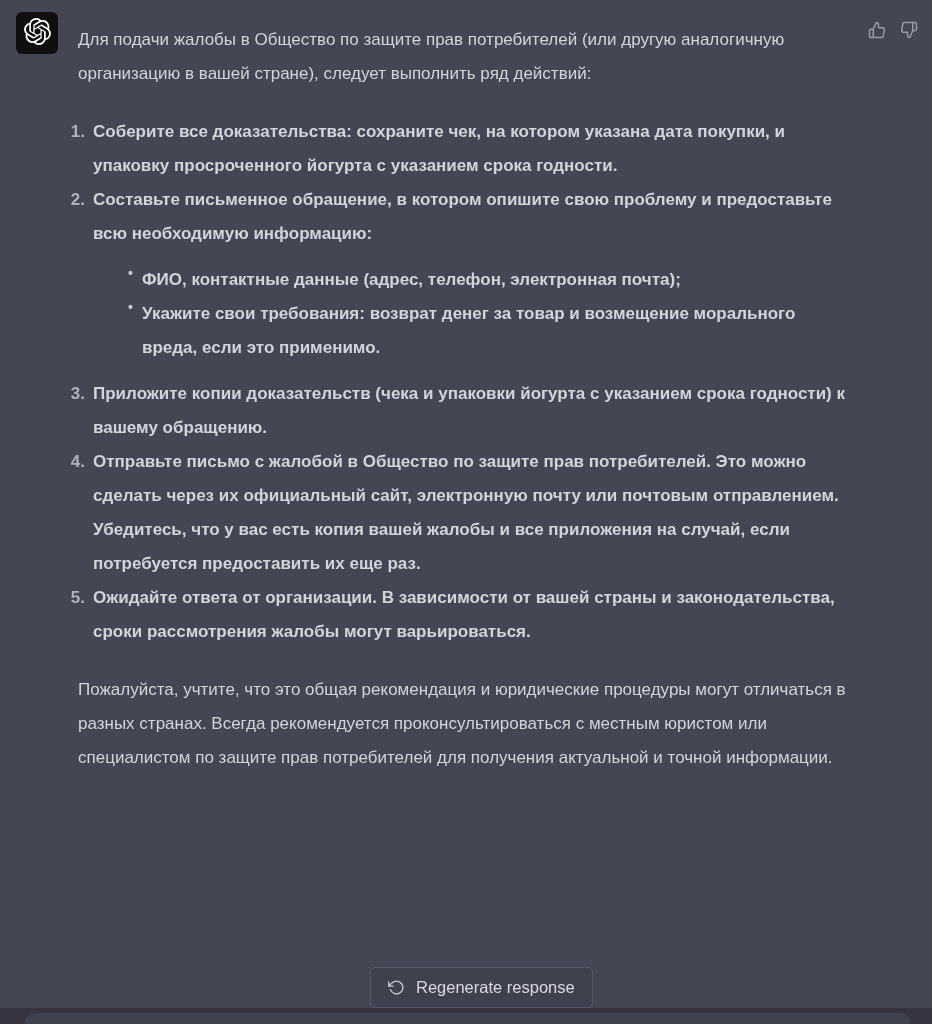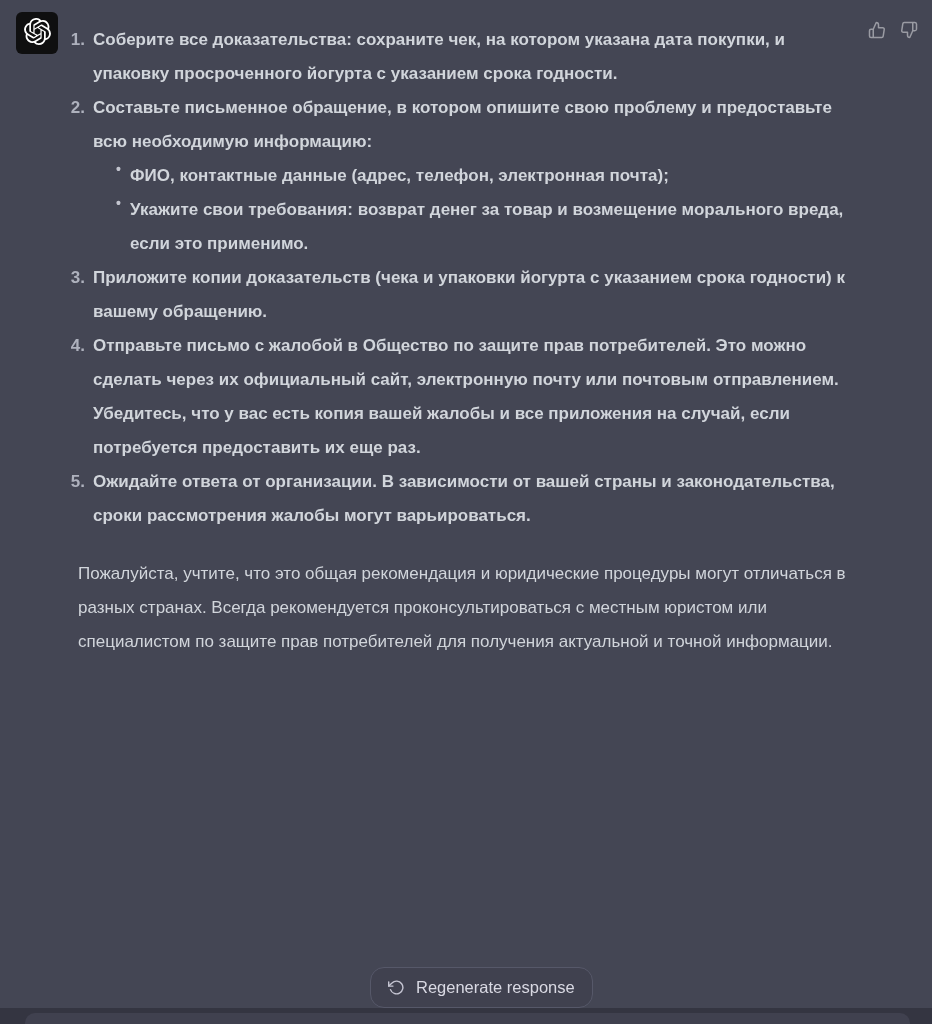--- a/index.html
+++ b/index.html
@@ -55,21 +55,21 @@
   ol.steps > li::before {
     content: counter(step) ".";
     position: absolute;
     right: 100%;
     margin-right: 8px;
     white-space: nowrap;
     color: #aeb1bd;
   }
   ul.substeps {
     list-style: none;
-    margin: 0;
+    margin: 12px;
     padding: 0 0 0 37px;
   }
   ul.substeps > li { position: relative; }
   ul.substeps > li::before {
     content: "\2022";
     position: absolute;
     right: 100%;
     margin-right: 9px;
     top: -7px;
     font-size: 14px;
@@ -94,21 +94,21 @@
   .icon-btn svg { width: 18px; height: 18px; }
 
   
   .regenerate-btn {
     position: absolute;
     left: 370px; top: 967px;
     height: 41px;
     padding: 0 17px;
     background: #40414f;
     border: 1px solid #565869;
-    border-radius: 14px;
+    border-radius: 5px;
     color: #d9d9e3;
     font-family: "Liberation Sans", sans-serif;
     font-size: 16.5px;
     display: flex; align-items: center; gap: 11px;
     cursor: pointer;
     white-space: nowrap;
   }
   .regenerate-btn svg { width: 17px; height: 17px; flex: none; color: #c5c5d2; }
 
   
@@ -131,20 +131,21 @@
 
   <div class="avatar">
     <span>
       <svg viewBox="0 0 24 24" fill="#ffffff" xmlns="http://www.w3.org/2000/svg">
         <path d="M22.2819 9.8211a5.9847 5.9847 0 0 0-.5157-4.9108 6.0462 6.0462 0 0 0-6.5098-2.9A6.0651 6.0651 0 0 0 4.9807 4.1818a5.9847 5.9847 0 0 0-3.9977 2.9 6.0462 6.0462 0 0 0 .7427 7.0966 5.98 5.98 0 0 0 .511 4.9107 6.051 6.051 0 0 0 6.5146 2.9001A5.9847 5.9847 0 0 0 13.2599 24a6.0557 6.0557 0 0 0 5.7718-4.2058 5.9894 5.9894 0 0 0 3.9977-2.9001 6.0557 6.0557 0 0 0-.7475-7.073zm-9.022 12.6081a4.4755 4.4755 0 0 1-2.8764-1.0408l.1419-.0804 4.7783-2.7582a.7948.7948 0 0 0 .3927-.6813v-6.7369l2.02 1.1686a.071.071 0 0 1 .038.052v5.5826a4.504 4.504 0 0 1-4.4945 4.4944zm-9.6607-4.1254a4.4708 4.4708 0 0 1-.5346-3.0137l.142.0852 4.783 2.7582a.7712.7712 0 0 0 .7806 0l5.8428-3.3685v2.3324a.0804.0804 0 0 1-.0332.0615L9.74 19.9502a4.4992 4.4992 0 0 1-6.1408-1.6464zM2.3408 7.8956a4.485 4.485 0 0 1 2.3655-1.9728V11.6a.7664.7664 0 0 0 .3879.6765l5.8144 3.3543-2.0201 1.1685a.0757.0757 0 0 1-.071 0l-4.8303-2.7865A4.504 4.504 0 0 1 2.3408 7.8956zm16.5963 3.8558L13.1038 8.364 15.1192 7.2a.0757.0757 0 0 1 .071 0l4.8303 2.7913a4.4944 4.4944 0 0 1-.6765 8.1042v-5.6772a.79.79 0 0 0-.407-.667zm2.0107-3.0231l-.142-.0852-4.7735-2.7818a.7759.7759 0 0 0-.7854 0L9.409 9.2297V6.8974a.0662.0662 0 0 1 .0284-.0615l4.8303-2.7866a4.4992 4.4992 0 0 1 6.6802 4.66zM8.3065 12.863l-2.02-1.1638a.0804.0804 0 0 1-.038-.0567V6.0742a4.4992 4.4992 0 0 1 7.3757-3.4537l-.142.0805L8.704 5.459a.7948.7948 0 0 0-.3927.6813zm1.0976-2.3654l2.602-1.4998 2.6069 1.4998v2.9994l-2.5974 1.4997-2.6067-1.4997z"></path>
       </svg>
     </span>
   </div>
 
   <div class="content">
+    <p>Для подачи жалобы в Общество по защите прав потребителей (или другую аналогичную организацию в вашей стране), следует выполнить ряд действий:</p>
 
     <ol class="steps">
       <li>
         <span>Соберите все доказательства: сохраните чек, на котором указана дата покупки, и упаковку просроченного йогурта с указанием срока годности.</span>
       </li>
       <li>
         <span>Составьте письменное обращение, в котором опишите свою проблему и предоставьте всю необходимую информацию:</span>
         <ul class="substeps">
           <li><span>ФИО, контактные данные (адрес, телефон, электронная почта);</span></li>
           <li><span>Укажите свои требования: возврат денег за товар и возмещение морального вреда, если это применимо.</span></li>

